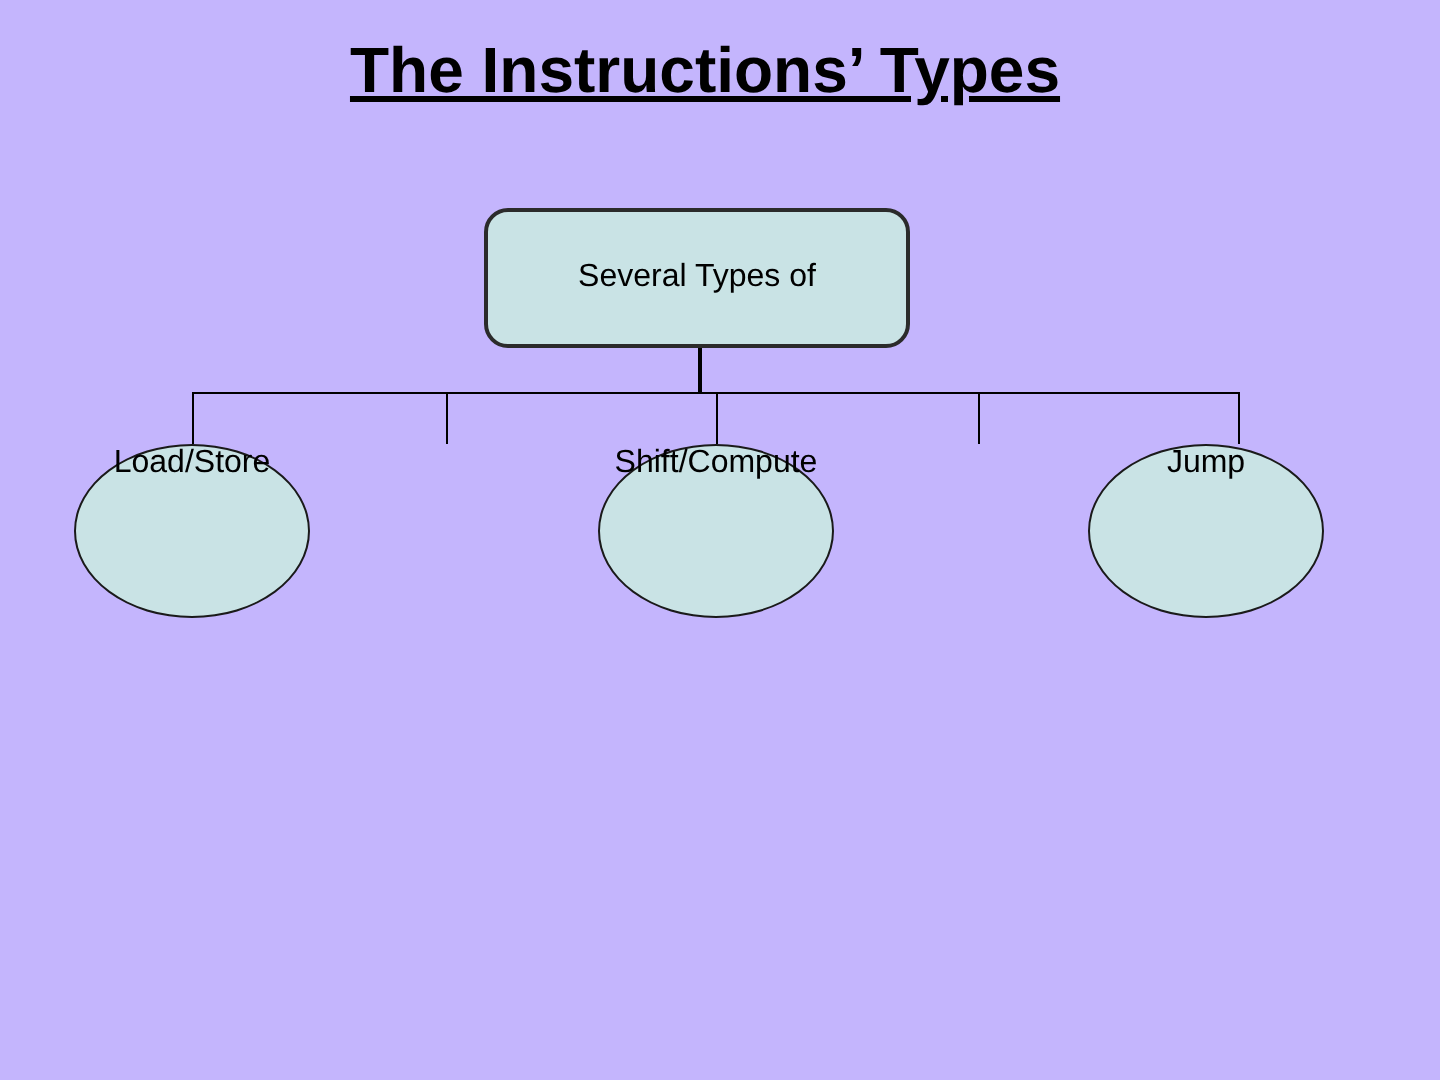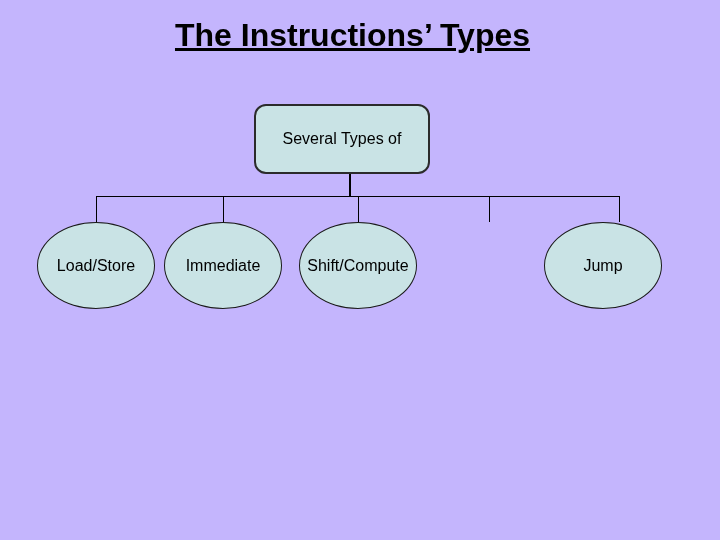--- a/index.html
+++ b/index.html
@@ -25,23 +25,23 @@
     font-size: 32px;
     font-weight: bold;
     line-height: 38px;
     text-decoration: underline;
     color: #000000;
     letter-spacing: 0px;
     white-space: nowrap;
   }
   .root-box {
     position: absolute;
-    left: 254px;
+    left: 242px;
     top: 104px;
-    width: 176px;
+    width: 213px;
     height: 70px;
     box-sizing: border-box;
     background: #c9e3e5;
     border: 2px solid #2b2b2b;
     border-radius: 12px;
     display: flex;
     flex-direction: column;
     justify-content: center;
     font-size: 16px;
     line-height: 20px;
@@ -71,21 +71,20 @@
   .node {
     position: absolute;
     top: 222px;
     width: 118px;
     height: 87px;
     box-sizing: border-box;
     background: #c9e3e5;
     border: 1px solid #1a1a1a;
     border-radius: 50%;
     display: flex;
-    align-items: center;
     justify-content: center;
     font-size: 16px;
     text-align: center;
     white-space: nowrap;
   }
 </style>
 </head>
 <body>
 
 <div id="slide">
@@ -102,23 +101,20 @@
   <div class="line stub" style="left:96px;"></div>
   <div class="line stub" style="left:223px;"></div>
   <div class="line stub" style="left:358px;"></div>
   <div class="line stub" style="left:489px;"></div>
   <div class="line stub" style="left:619px;"></div>
 
   <div class="node" style="left:37px;">
     <span>Load/Store</span>
   </div>
 
-  <div class="node" style="left:164px;">
-    <span>Immediate</span>
-  </div>
 
   <div class="node" style="left:299px;">
     <span>Shift/Compute</span>
   </div>
 
 
   <div class="node" style="left:544px;">
     <span>Jump</span>
   </div>
 

